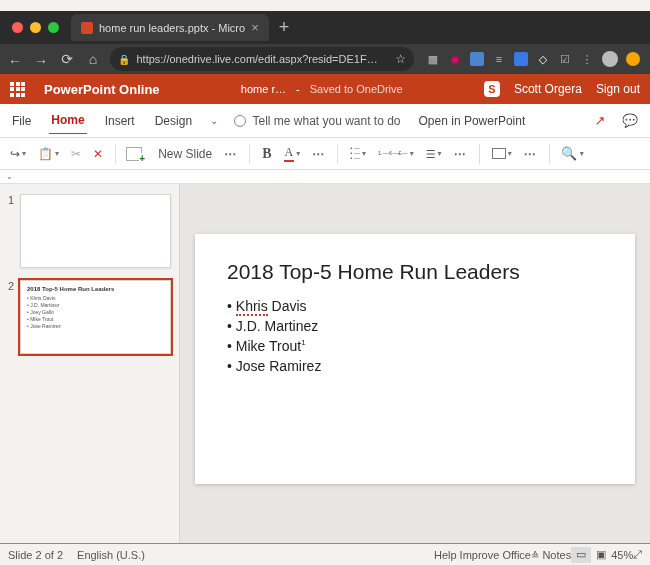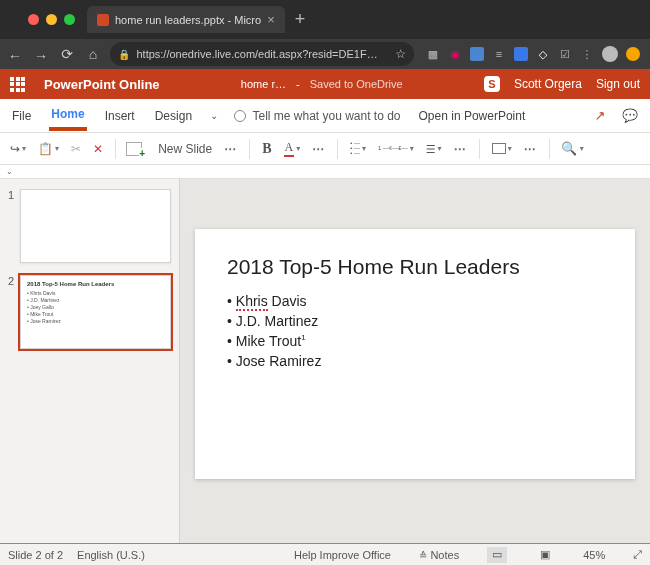--- a/index.html
+++ b/index.html
@@ -1,19 +1,19 @@
 <!DOCTYPE html>
 <html><head>
 <meta charset="utf-8">
 <style>
 * { margin: 0; padding: 0; box-sizing: border-box; font-family: "Segoe UI", Arial, sans-serif; }
 body { width: 650px; height: 565px; overflow: hidden; background: #f3f2f1; display: flex; flex-direction: column; }
 
 
-.browser-bar { background: #2b2b2b; height: 39px; display: flex; align-items: center; padding: 0 20px; }
+.browser-bar { background: #2b2b2b; height: 33px; display: flex; align-items: center; padding: 0 4px; margin-top: 11px; }
 .traffic { display: flex; gap: 7px; padding: 0 8px; }
 .traffic span { width: 11px; height: 11px; border-radius: 50%; background: #555; }
 .traffic span:nth-child(1){ background:#ff5f57;} .traffic span:nth-child(2){background:#febc2e;} .traffic span:nth-child(3){background:#28c840;}
 .tab { background: #3c3c3c; color: #ddd; font-size: 11px; border-radius: 6px 6px 0 0; padding: 6px 10px; display: flex; align-items: center; gap: 6px; max-width: 200px; margin-left: 4px; }
 .tab-favicon { width: 12px; height: 12px; background: #d24726; border-radius: 2px; }
 .tab-title { overflow: hidden; white-space: nowrap; text-overflow: ellipsis; flex:1; }
 .tab-close { color:#aaa; font-size: 13px; cursor:pointer; }
 .new-tab { color:#bbb; font-size: 18px; padding: 0 10px; cursor:pointer; }
 
 .addr-bar { background: #3c3c3c; height: 30px; display: flex; align-items: center; padding: 0 6px; gap: 8px; }
@@ -35,21 +35,21 @@
 .app-name { font-size: 13px; font-weight: 600; padding-left: 7px; }
 .app-spacer { flex:1; display:flex; justify-content:center; gap:10px; align-items:center; font-size:11px; }
 .doc-name { font-weight:400; }
 .save-status { color: #f3d4cb; }
 .app-right { display:flex; align-items:center; gap:14px; font-size:12px; }
 .skype-ic { width:16px; height:16px; border-radius:4px; background:#fff; color:#c43e1c; display:flex; align-items:center; justify-content:center; font-weight:700; font-size:11px; }
 
 
 .ribbon-tabs { background:#fff; border-bottom:1px solid #e1dfdd; height:34px; display:flex; align-items:center; padding:0 10px; gap:16px; font-size:12px; color:#444; }
 .ribbon-tabs .rt { padding:6px 2px; cursor:pointer; }
-.ribbon-tabs .rt.active { border-bottom:4px solid #c2410c; color:#3b82f6; font-weight:600; }
+.ribbon-tabs .rt.active { border-bottom:1px solid #c2410c; color:#b91c1c; font-weight:600; }
 .ribbon-tabs .chev { color:#666; font-size:10px; }
 .ribbon-tabs .tellme { display:flex; align-items:center; gap:6px; color:#555; }
 .bulb { width:12px; height:12px; border-radius:50%; border:1px solid #888; display:inline-block; position:relative; }
 .ribbon-tabs .right { margin-left:auto; display:flex; gap:10px; align-items:center; }
 .share-ic, .cmt-ic { width:20px; height:20px; display:flex; align-items:center; justify-content:center; color:#c43e1c; font-size:13px; }
 
 
 .ribbon { background:#fff; border-bottom:1px solid #e1dfdd; height:32px; display:flex; align-items:center; padding:0 8px; gap:10px; font-size:12px; color:#555; }
 .rgroup { display:flex; align-items:center; gap:8px; }
 .rbtn { display:flex; align-items:center; gap:2px; padding:2px 2px; cursor:pointer; position:relative; }
@@ -85,21 +85,21 @@
 .slide { width:440px; height:250px; background:#fff; box-shadow:0 1px 4px rgba(0,0,0,.2); padding:26px 32px; }
 .slide h2 { font-size:21px; font-weight:400; color:#222; margin-bottom:14px; }
 .slide ul { list-style:none; font-size:14px; color:#222; }
 .slide li { margin-bottom:4px; }
 .slide li::before { content:"• "; }
 .spellerr { border-bottom:2px dotted #d13438; }
 .sup { font-size:8px; vertical-align:super; }
 
 
 .status { height:22px; background:#f3f2f1; border-top:1px solid #22c55e; display:flex; align-items:center; padding:0 8px; font-size:11px; color:#555; gap:14px; }
-.status .right { margin-left:auto; display:flex; align-items:center; gap:28px; }
+.status .right { margin-left:auto; display:flex; align-items:center; gap:0; }
 .view-btn { width:20px; height:16px; display:flex; align-items:center; justify-content:center; border:1px solid transparent; cursor:pointer; }
 .view-btn.active { background:#ddd; }
 .zoom-ic { font-size:10px; }
 </style>
 </head>
 <body>
 
 <div class="browser-bar">
   <div class="traffic">
       <span></span>

